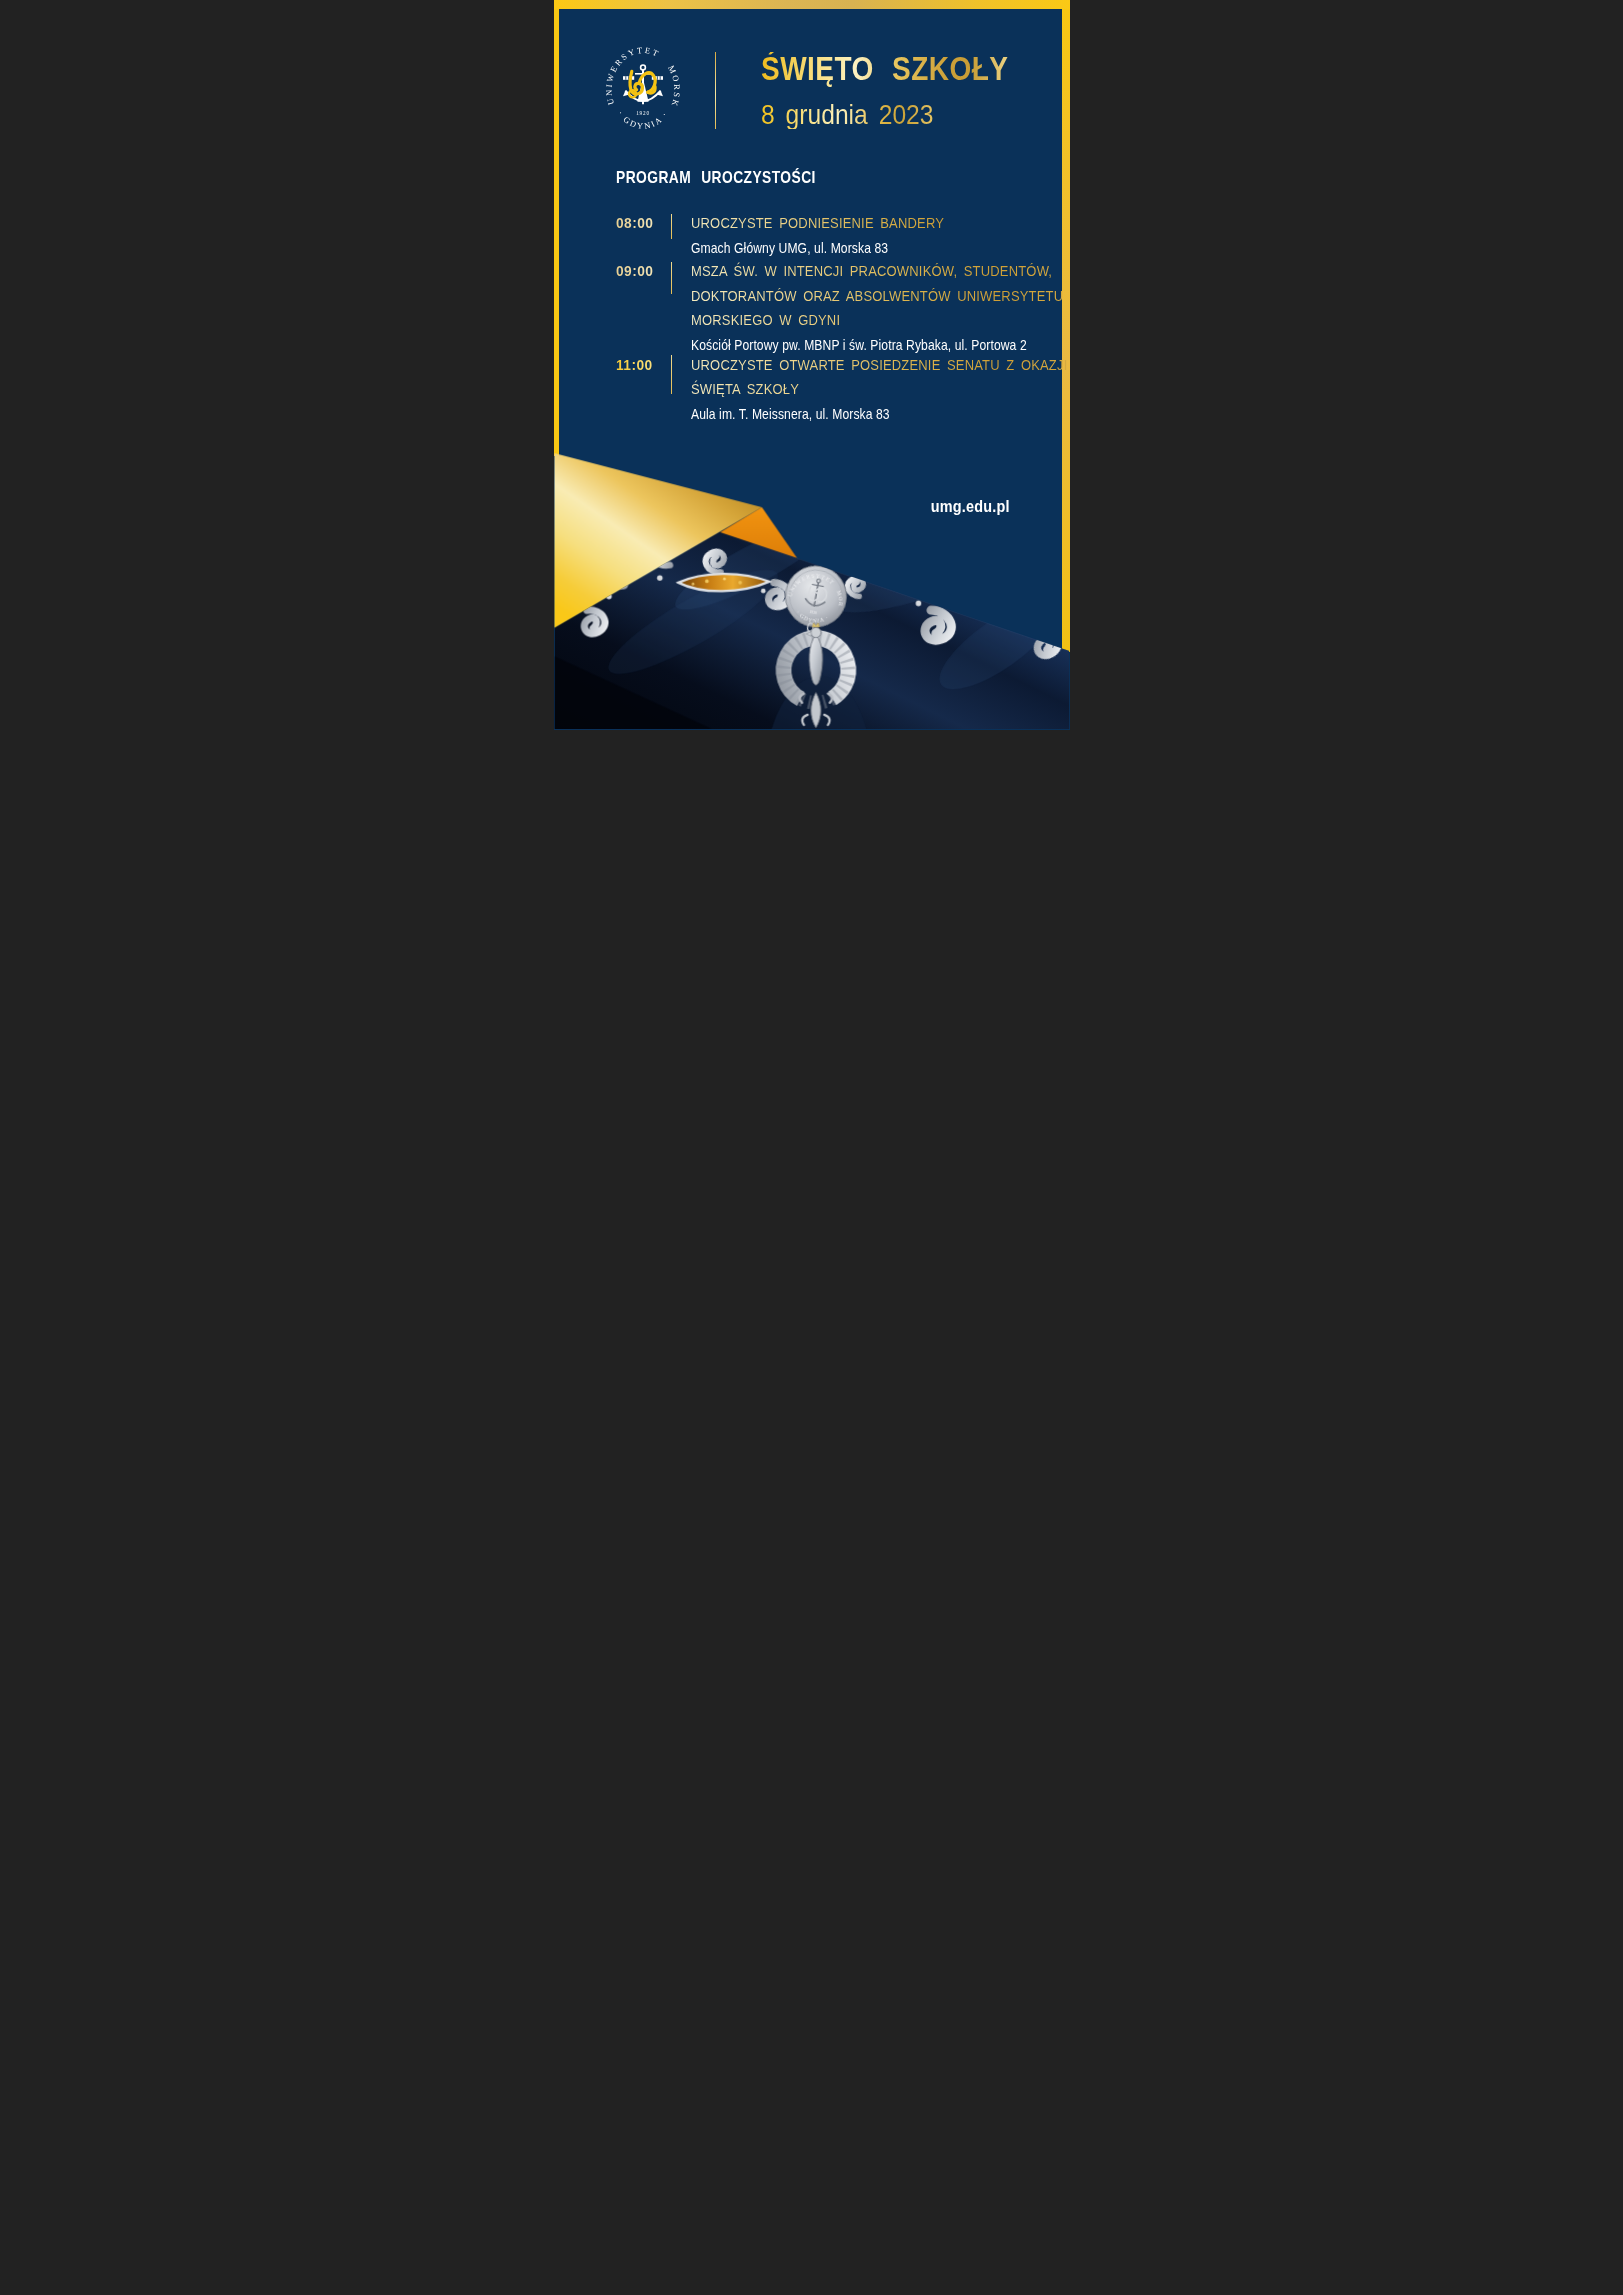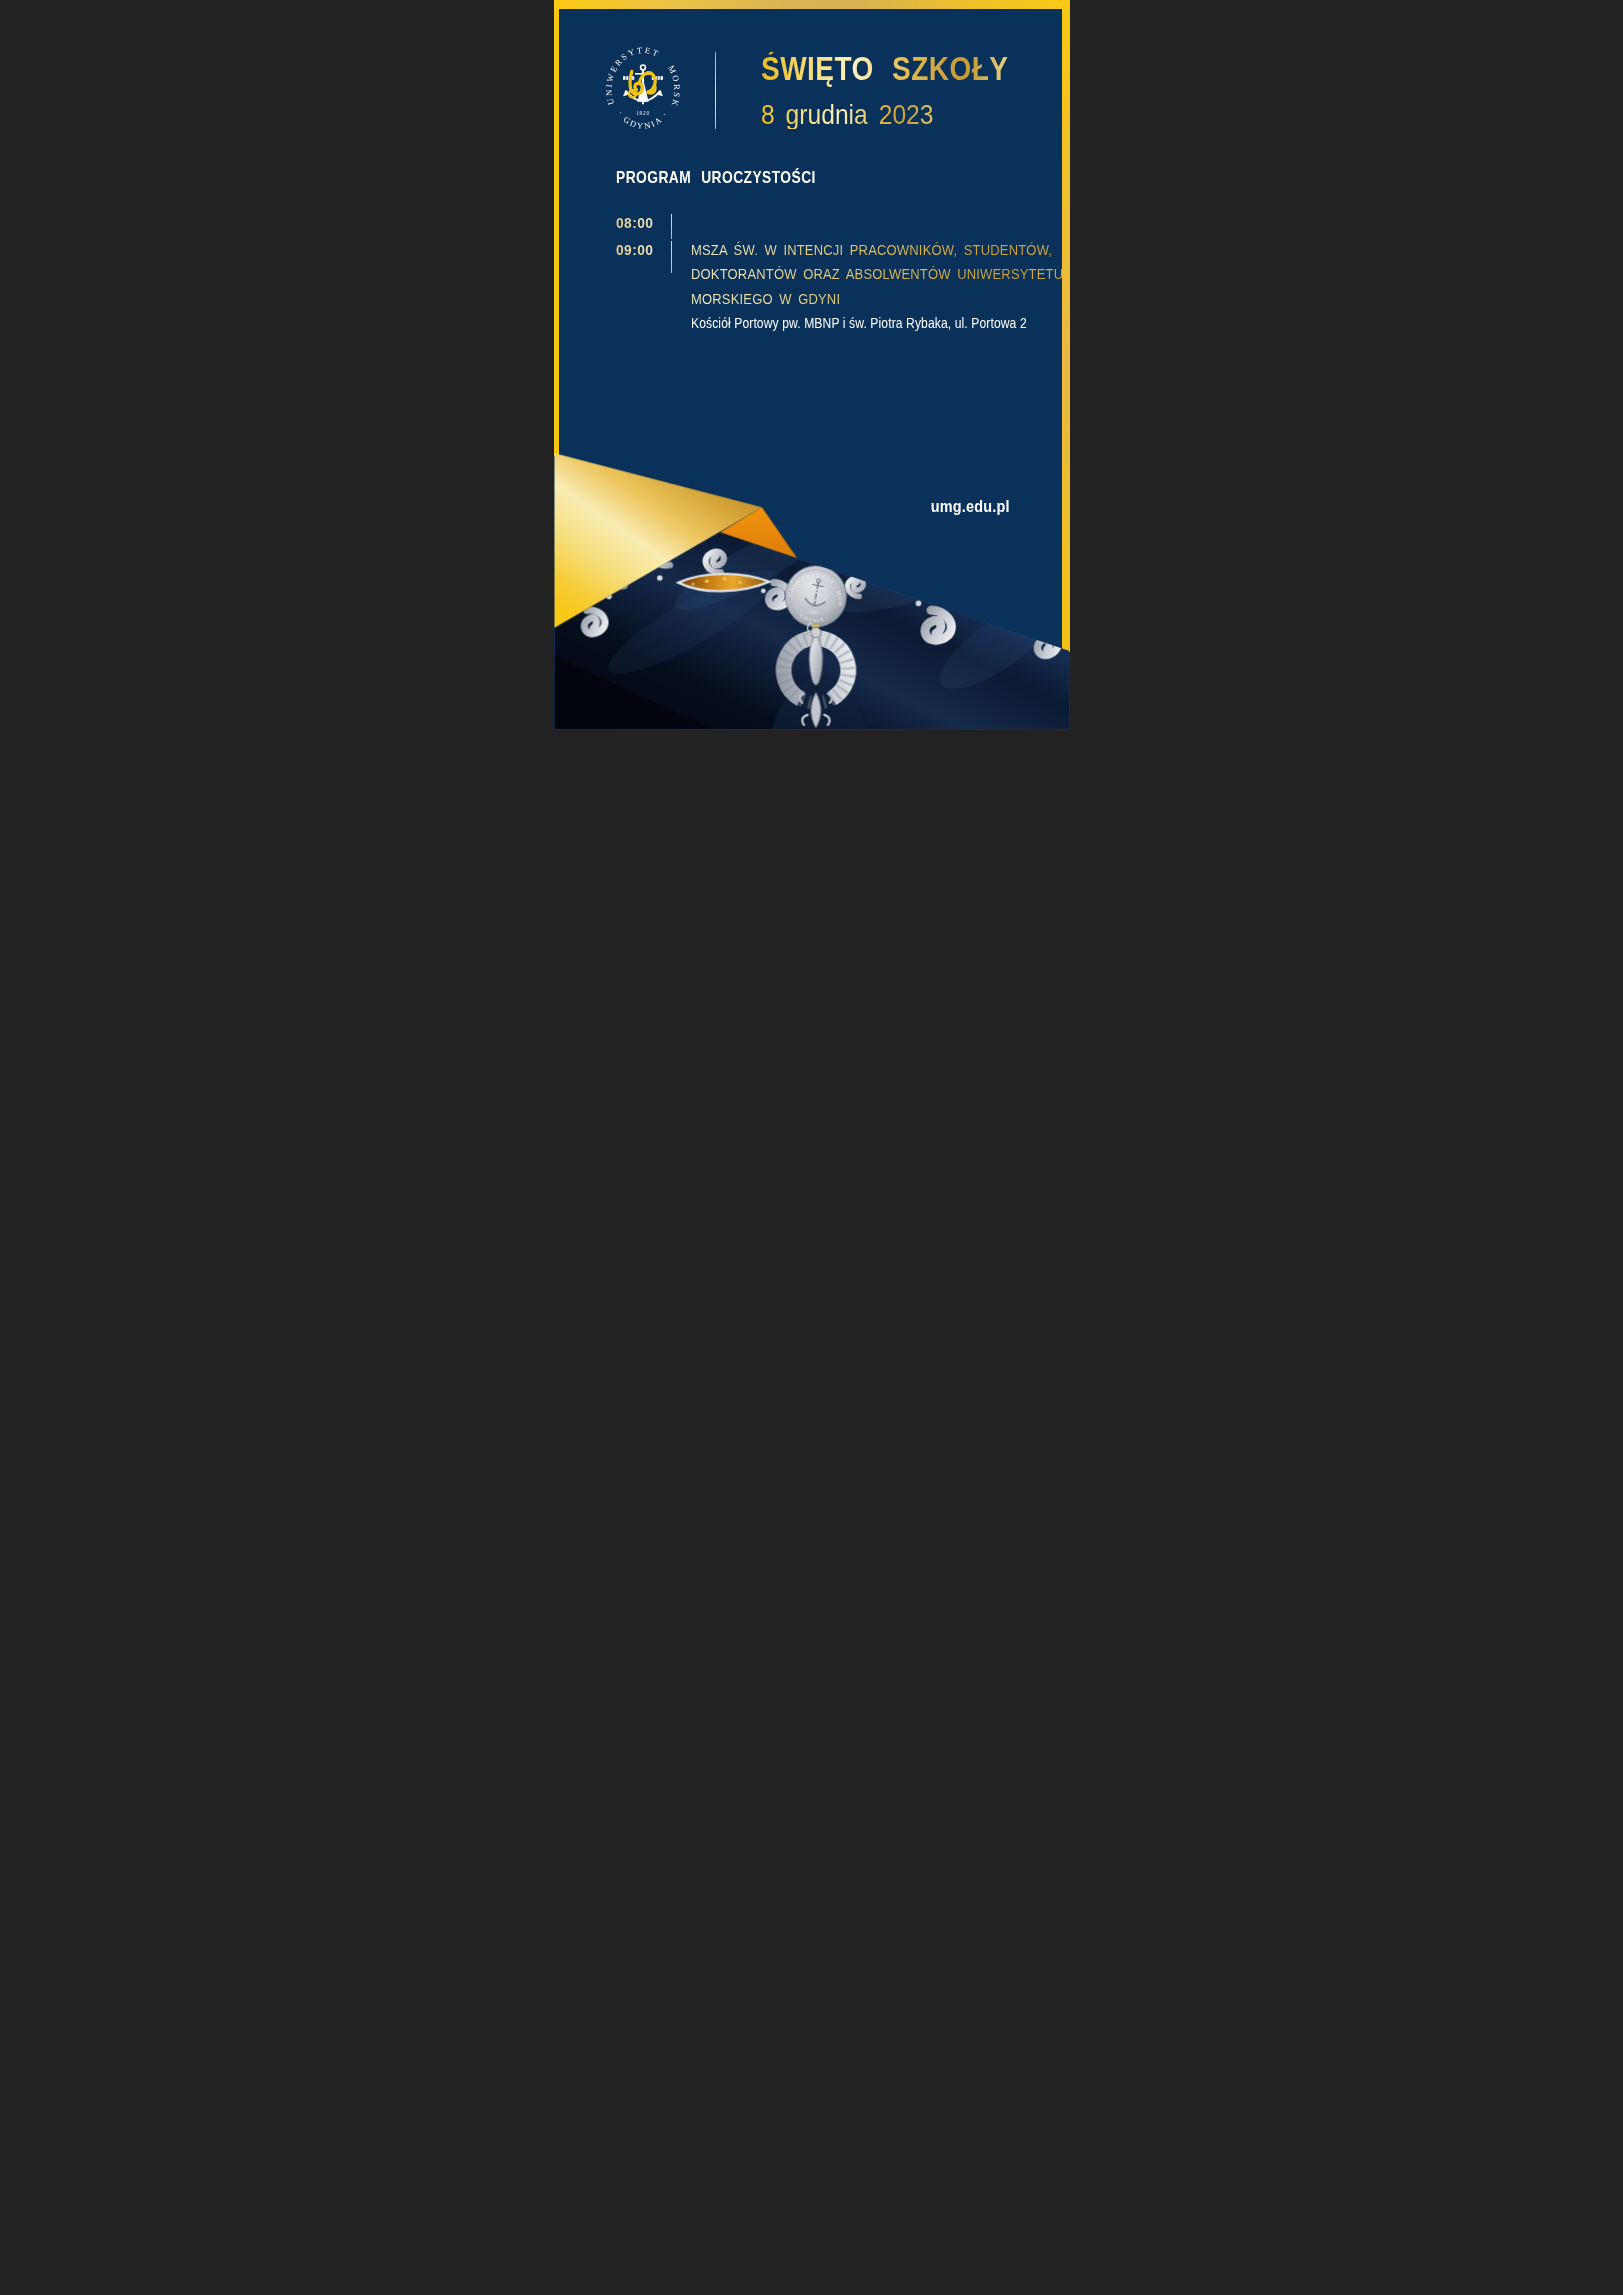--- a/index.html
+++ b/index.html
@@ -124,35 +124,50 @@
 
   <h2 class="program">PROGRAM UROCZYSTOŚCI</h2>
 
   <div class="schedule">
 
     <div class="row r0">
       <div class="time goldtext">08:00</div>
       <div class="barcol">
           <div class="bar h0"></div>
         </div>
+      <div class="lines">
+        <div class="eline goldtext">UROCZYSTE PODNIESIENIE BANDERY</div>
+        <div class="loc">Gmach Główny UMG, ul. Morska 83</div>
+      </div>
     </div>
 
     <div class="row r1">
       <div class="time goldtext">09:00</div>
       <div class="barcol">
           <div class="bar h1"></div>
         </div>
       <div class="lines">
         <div class="eline goldtext">MSZA ŚW. W INTENCJI PRACOWNIKÓW, STUDENTÓW,</div>
         <div class="eline goldtext">DOKTORANTÓW ORAZ ABSOLWENTÓW UNIWERSYTETU</div>
         <div class="eline goldtext">MORSKIEGO W GDYNI</div>
         <div class="loc">Kościół Portowy pw. MBNP i św. Piotra Rybaka, ul. Portowa 2</div>
       </div>
     </div>
 
+    <div class="row r2">
+      <div class="time goldtext t2">11:00</div>
+      <div class="barcol">
+          <div class="bar h2"></div>
+        </div>
+      <div class="lines">
+        <div class="eline goldtext">UROCZYSTE OTWARTE POSIEDZENIE SENATU Z OKAZJI</div>
+        <div class="eline goldtext">ŚWIĘTA SZKOŁY</div>
+        <div class="loc">Aula im. T. Meissnera, ul. Morska 83</div>
+      </div>
+    </div>
 
 
   </div>
 
   <div class="website">umg.edu.pl</div>
 
   <svg class="bottomart" viewBox="0 0 1115 617" aria-hidden="true">
     <defs>
       <linearGradient id="fabric" x1="0%" y1="100%" x2="85%" y2="20%">
         <stop offset="0" stop-color="#02050c"></stop>

